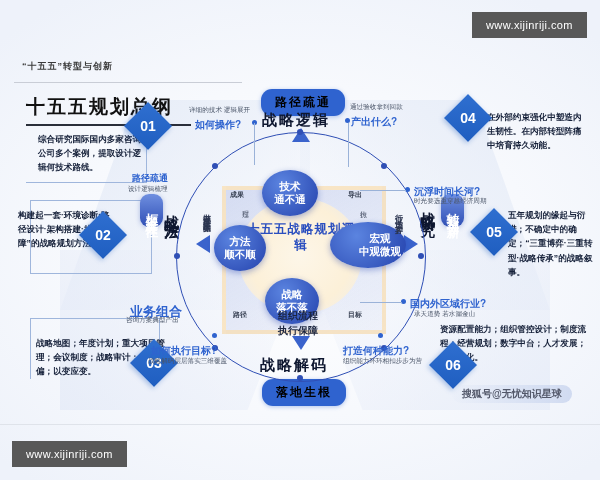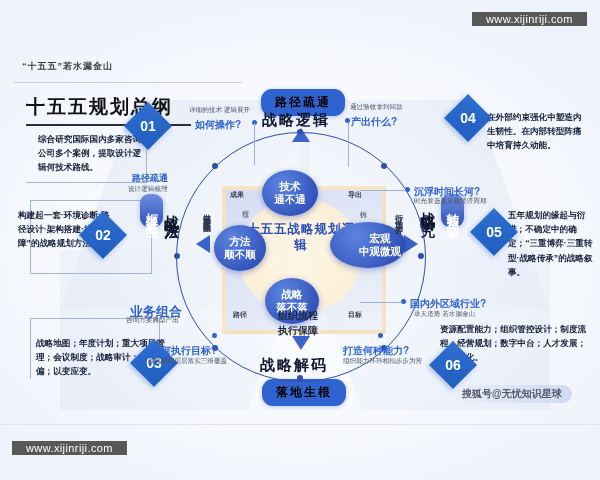--- a/index.html
+++ b/index.html
@@ -138,39 +138,39 @@
 
   
   .sm{position:absolute;font-size:7px;color:#3b4456;font-weight:bold;text-align:center;}
   .smrot{position:absolute;font-size:7px;color:#5a6377;writing-mode:vertical-rl;}
 
   
   .arcCap{position:absolute;font-size:8px;color:#2b3550;font-weight:bold;writing-mode:vertical-rl;letter-spacing:1px;}
 
   
   .wm{position:absolute;background:#585858;color:#fff;font-size:11px;
-    padding:1px 14px;letter-spacing:.4px;}
+    padding:7px 14px;letter-spacing:.4px;}
   .wm-tr{left:472px;top:12px;}
   .wm-bl{left:12px;top:441px;}
   .wm-sohu{position:absolute;left:452px;top:385px;font-size:10px;color:#53586a;
     font-weight:bold;background:linear-gradient(90deg,rgba(230,236,248,.2),rgba(200,212,238,.8));
     padding:2px 10px;border-radius:9px;}
   .botrule{position:absolute;left:0;top:424px;width:600px;height:1px;background:#dfe3ea;}
 </style>
 </head>
 <body>
 
 <div id="stage">
 
   <div class="panel pnl-tl"></div>
   <div class="panel pnl-tr"></div>
   <div class="panel pnl-bl"></div>
   <div class="panel pnl-br"></div>
 
-  <div class="hdr-sub">“十五五”若水漏金山</div>
+  <div class="hdr-sub">“十五五”转型与创新</div>
   <div class="hdr-rule"></div>
   <div class="hdr-title">十五五规划总纲</div>
   <div class="hdr-line"></div>
 
   <div class="brk brk1"></div>
   <div class="brk brk2"></div>
   <div class="brk brk3"></div>
 
   <div class="desc d01">综合研究国际国内多家咨询公司多个案例，提取设计逻辑何技术路线。</div>
   <div class="desc d02">构建起一套·环境诊断·路径设计·架构搭建·执行保障”的战略规划方法论。</div>

